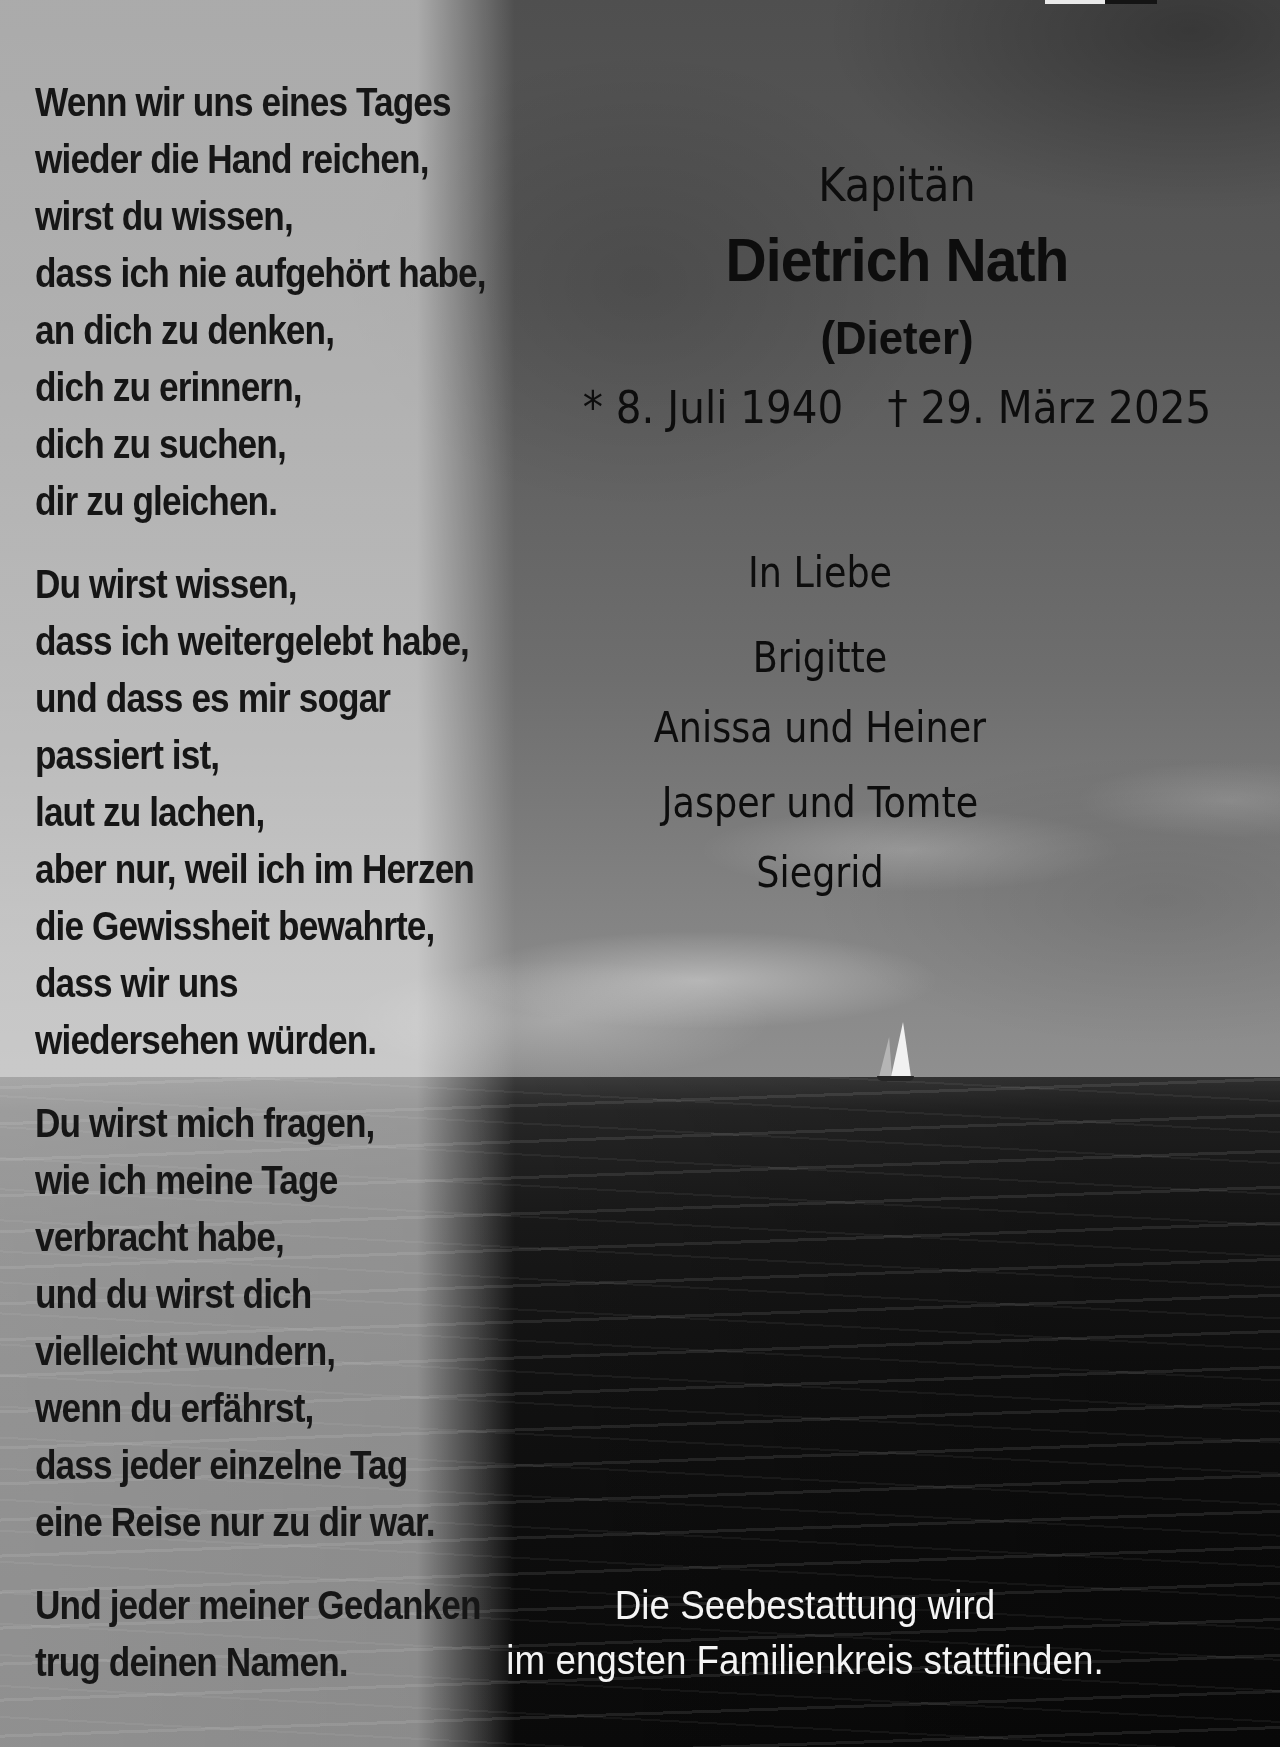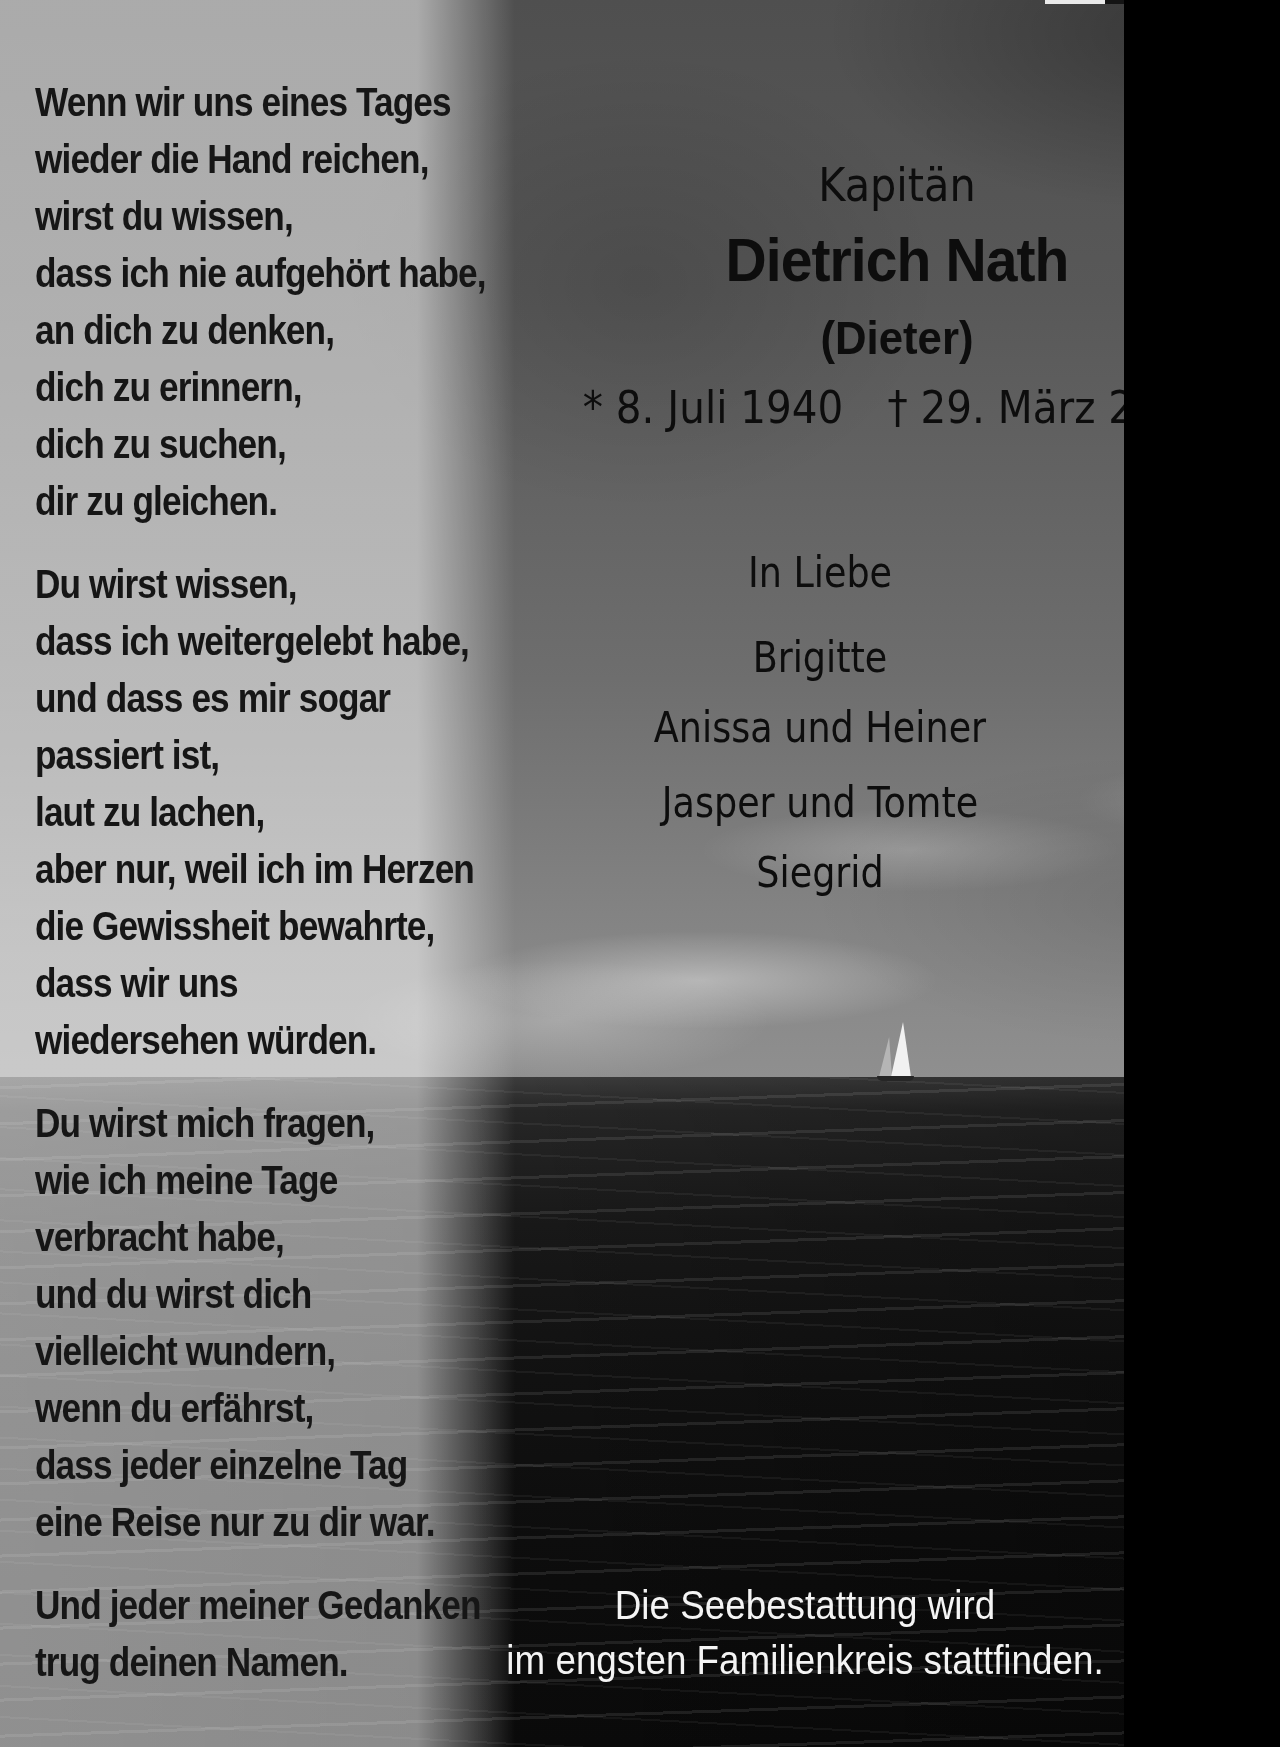--- a/index.html
+++ b/index.html
@@ -1,18 +1,18 @@
 <!DOCTYPE html>
 <html><head>
 <meta charset="utf-8">
 <style>
   html,body{margin:0;padding:0;background:#000;}
   .scene{
     position:relative;
-    width:1124px;height:1747px;
+    width:1280px;height:1747px;
     overflow:hidden;
     font-family:"Liberation Sans", sans-serif;
     background:#ef4444;
   }
   
   .sky{
     position:absolute;left:0;top:0;width:1280px;height:1077px;
     background:
       radial-gradient(ellipse 520px 260px at 1190px 30px,  rgba(0,0,0,0.30), transparent 70%),
       radial-gradient(ellipse 430px 330px at 640px 280px,  rgba(0,0,0,0.13), transparent 70%),

